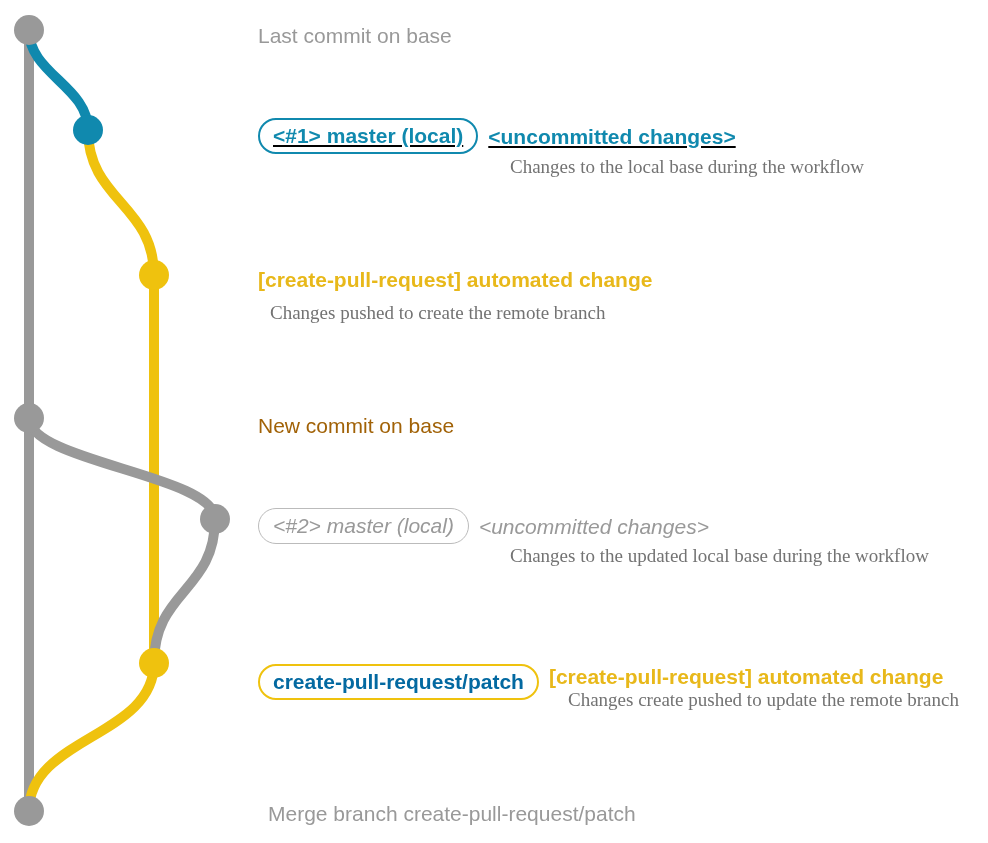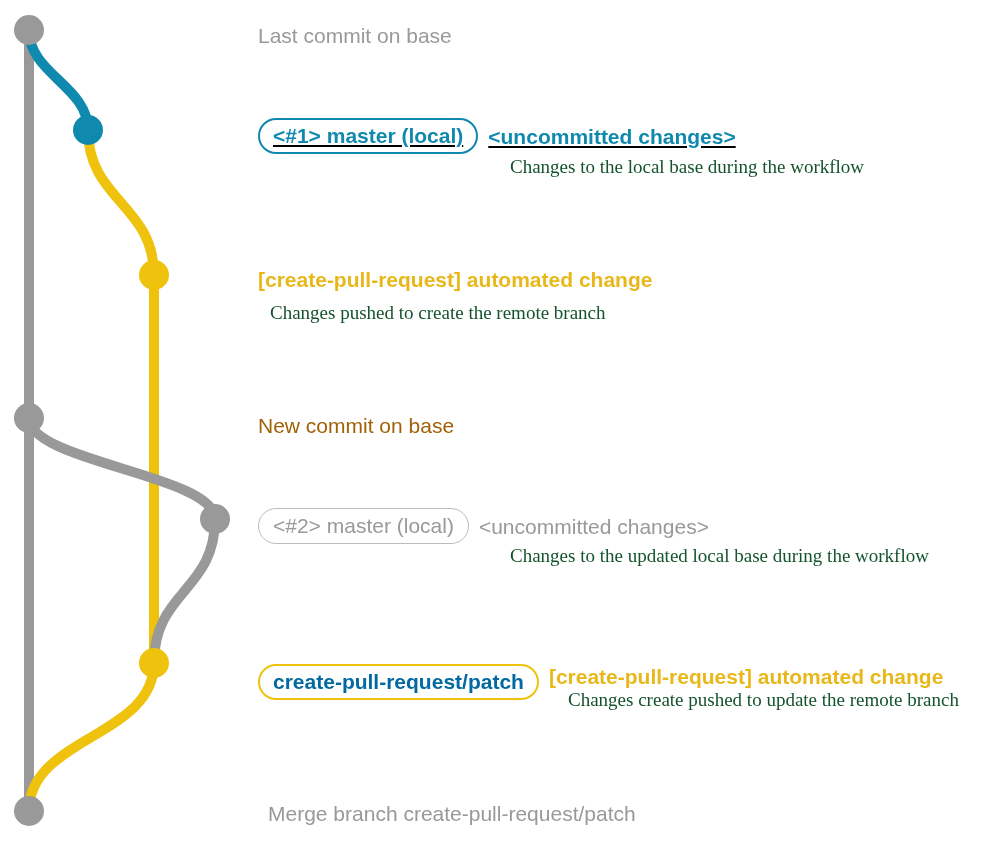--- a/index.html
+++ b/index.html
@@ -86,21 +86,21 @@
   }
 
   .subject.bold { font-weight: bold; }
 
   .desc {
     position: absolute;
     white-space: nowrap;
     font-family: "Liberation Serif", serif;
     font-size: 19px;
     line-height: 22px;
-    color: #14532d;
+    color: #737373;
   }
 </style>
 </head>
 <body>
 
 <svg id="graph-layer" viewBox="0 0 988 843" width="988" height="843" xmlns="http://www.w3.org/2000/svg">
 
   <path d="M29,30 L29,418" stroke="#999999" stroke-width="10" fill="none" stroke-linecap="butt"></path>
 
   <path d="M29,418 L29,811" stroke="#999999" stroke-width="10" fill="none" stroke-linecap="butt"></path>
@@ -138,21 +138,21 @@
   </div>
   <div class="desc" style="left:510px; top:150px;">Changes to the local base during the workflow</div>
 
   <div class="row" style="left:258px; top:261px;">
     <span class="subject bold" style="color:#e8b81a; margin-left:0;">[create-pull-request] automated change</span>
   </div>
   <div class="desc" style="left:270px; top:296px;">Changes pushed to create the remote branch</div>
 
   <div class="headline" style="left:258px; top:408px; color:#a16207;">New commit on base</div>
 
-  <div class="row" style="left:258px; top:502px;">
+  <div class="row" style="left:258px; top:502px;font-style:italic;">
     <div class="subject-line">
       <span class="badge thin" style="color:#999999; border-color:#bbbbbb;">&lt;#2&gt; master (local)</span>
       <span class="subject" style="color:#999999;">&lt;uncommitted changes&gt;</span>
     </div>
   </div>
   <div class="desc" style="left:510px; top:539px;">Changes to the updated local base during the workflow</div>
 
   <div class="row" style="left:258px; top:646px;">
     <div class="subject-line">
       <span class="badge bold" style="color:#0369a1; border-color:#efc20e;margin-top:12px;">create-pull-request/patch</span>

